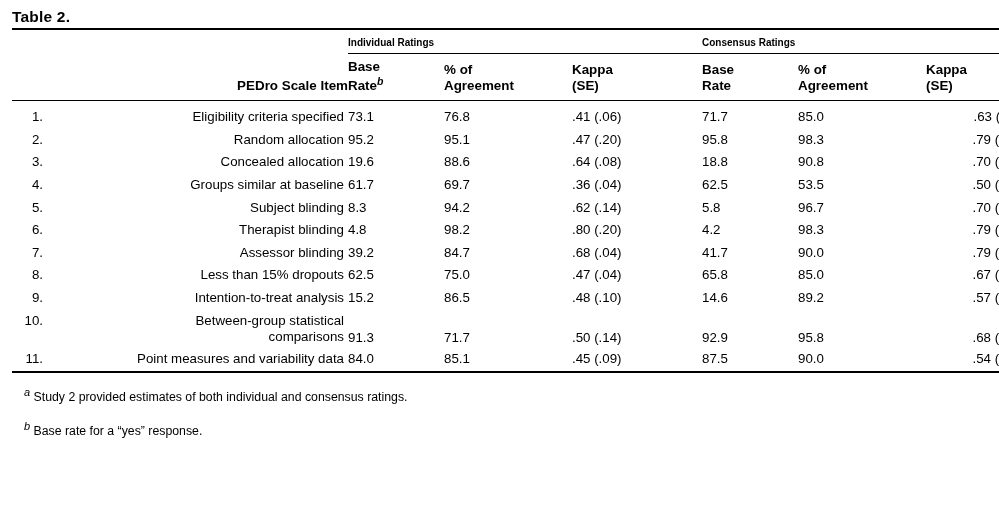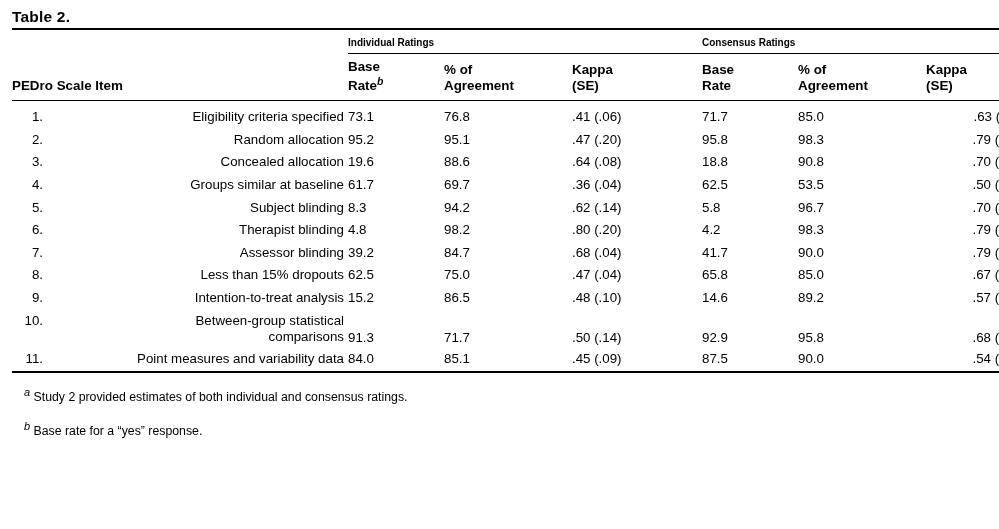--- a/index.html
+++ b/index.html
@@ -56,21 +56,21 @@
   }
   .grp-rule {
     border-bottom: 1.3px solid #000;
   }
   .col-head {
     font-weight: bold;
     font-size: 13.4px;
     vertical-align: bottom;
     padding: 5px 0 6px 0;
     line-height: 1.18;
-    text-align: left;
+    text-align: right;
   }
   .col-head.num {
     text-align: left;
     margin-top: 36px;
   }
   .col-head .sup-italic {
     font-style: italic;
     font-size: 10.5px;
     vertical-align: super;
   }

